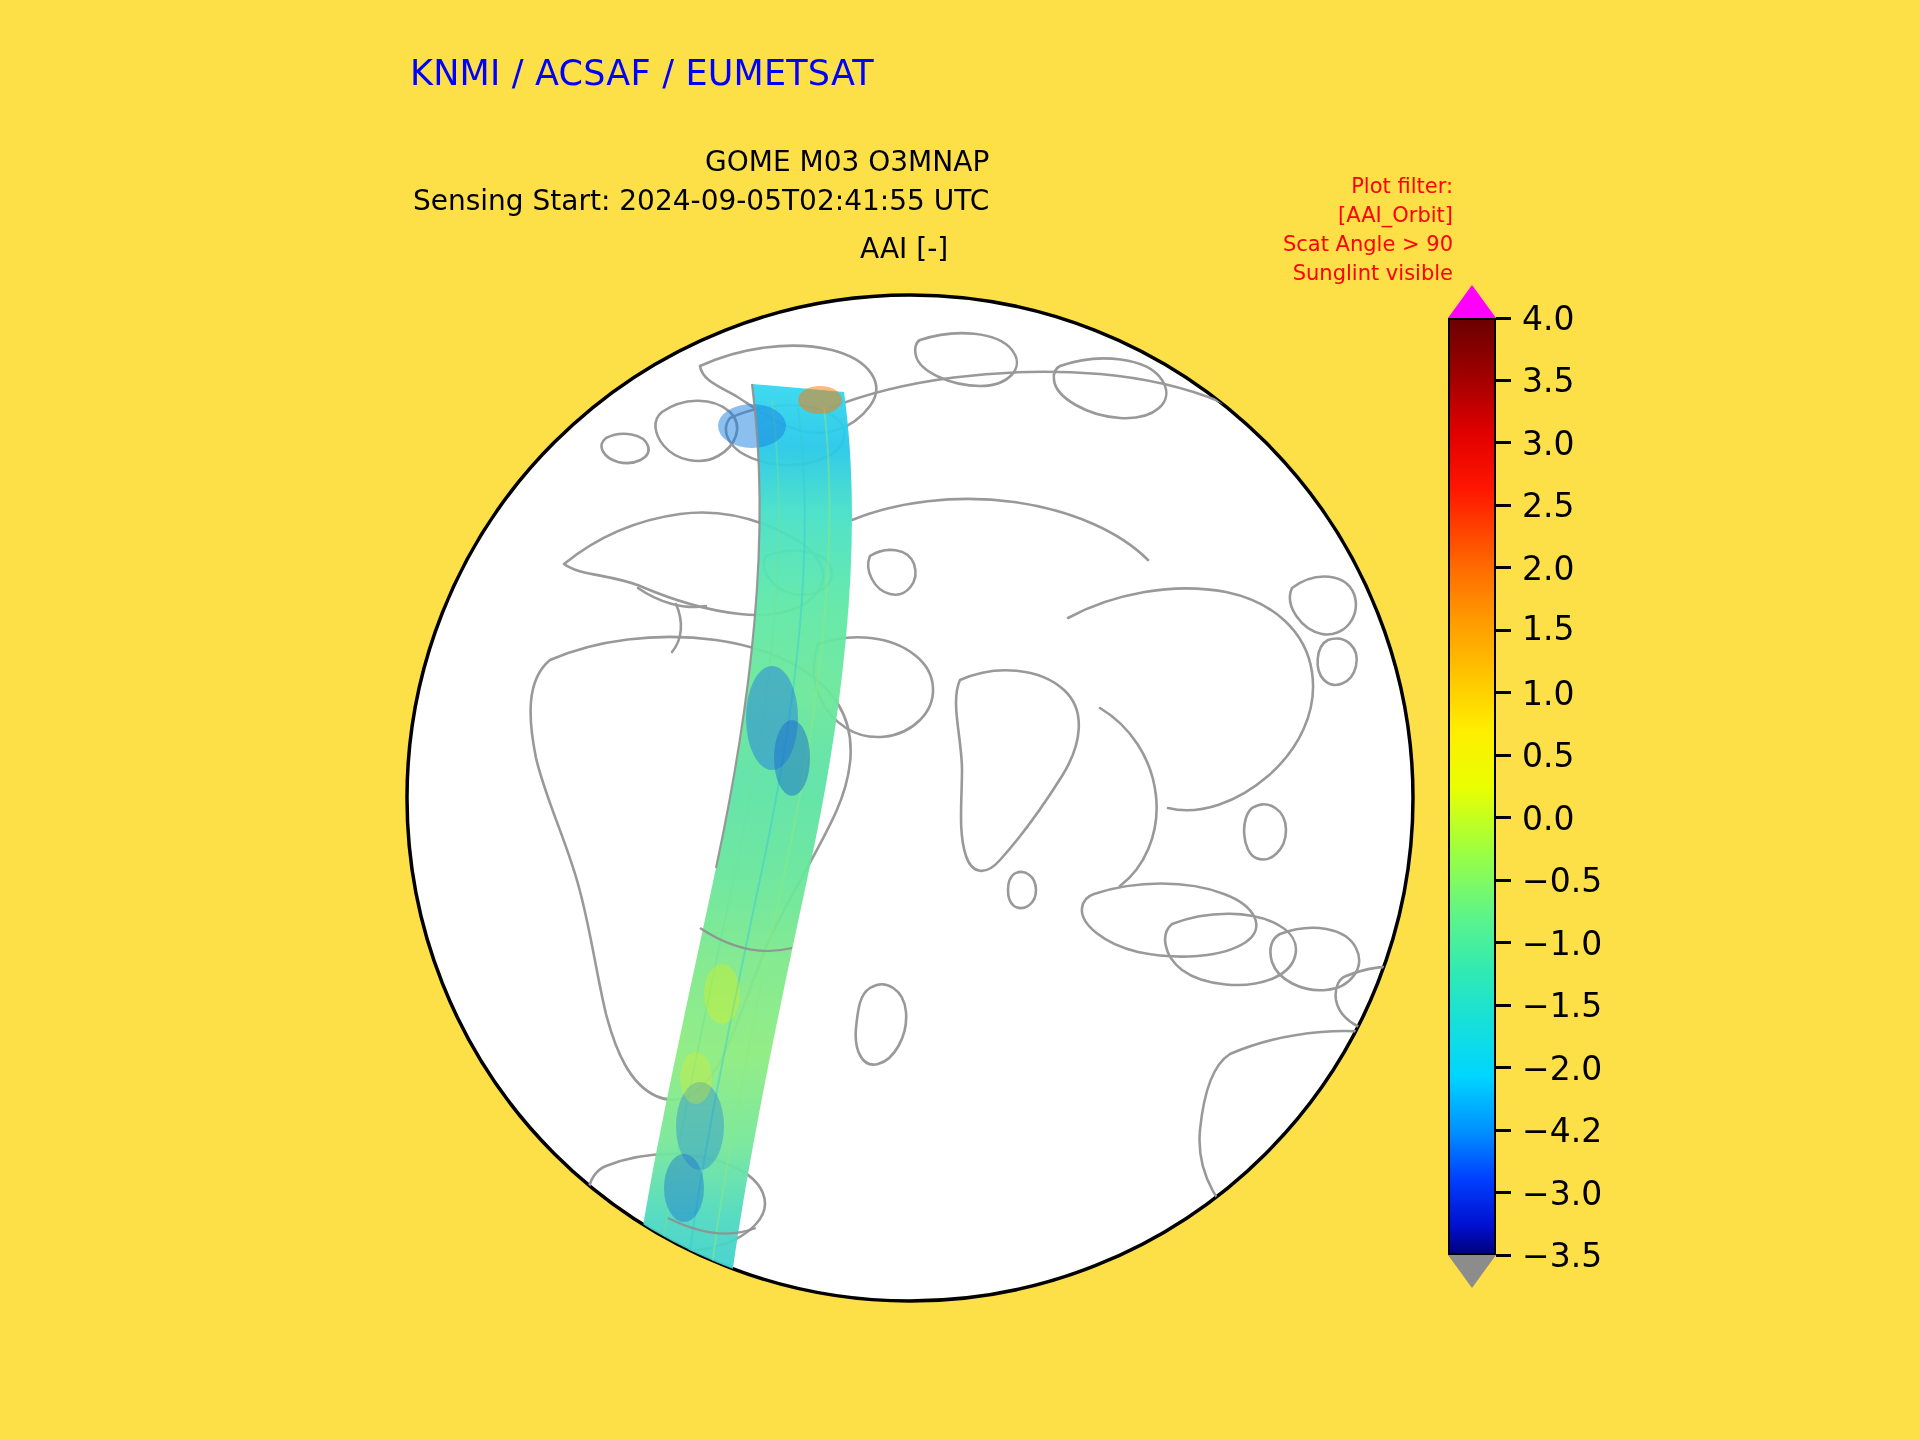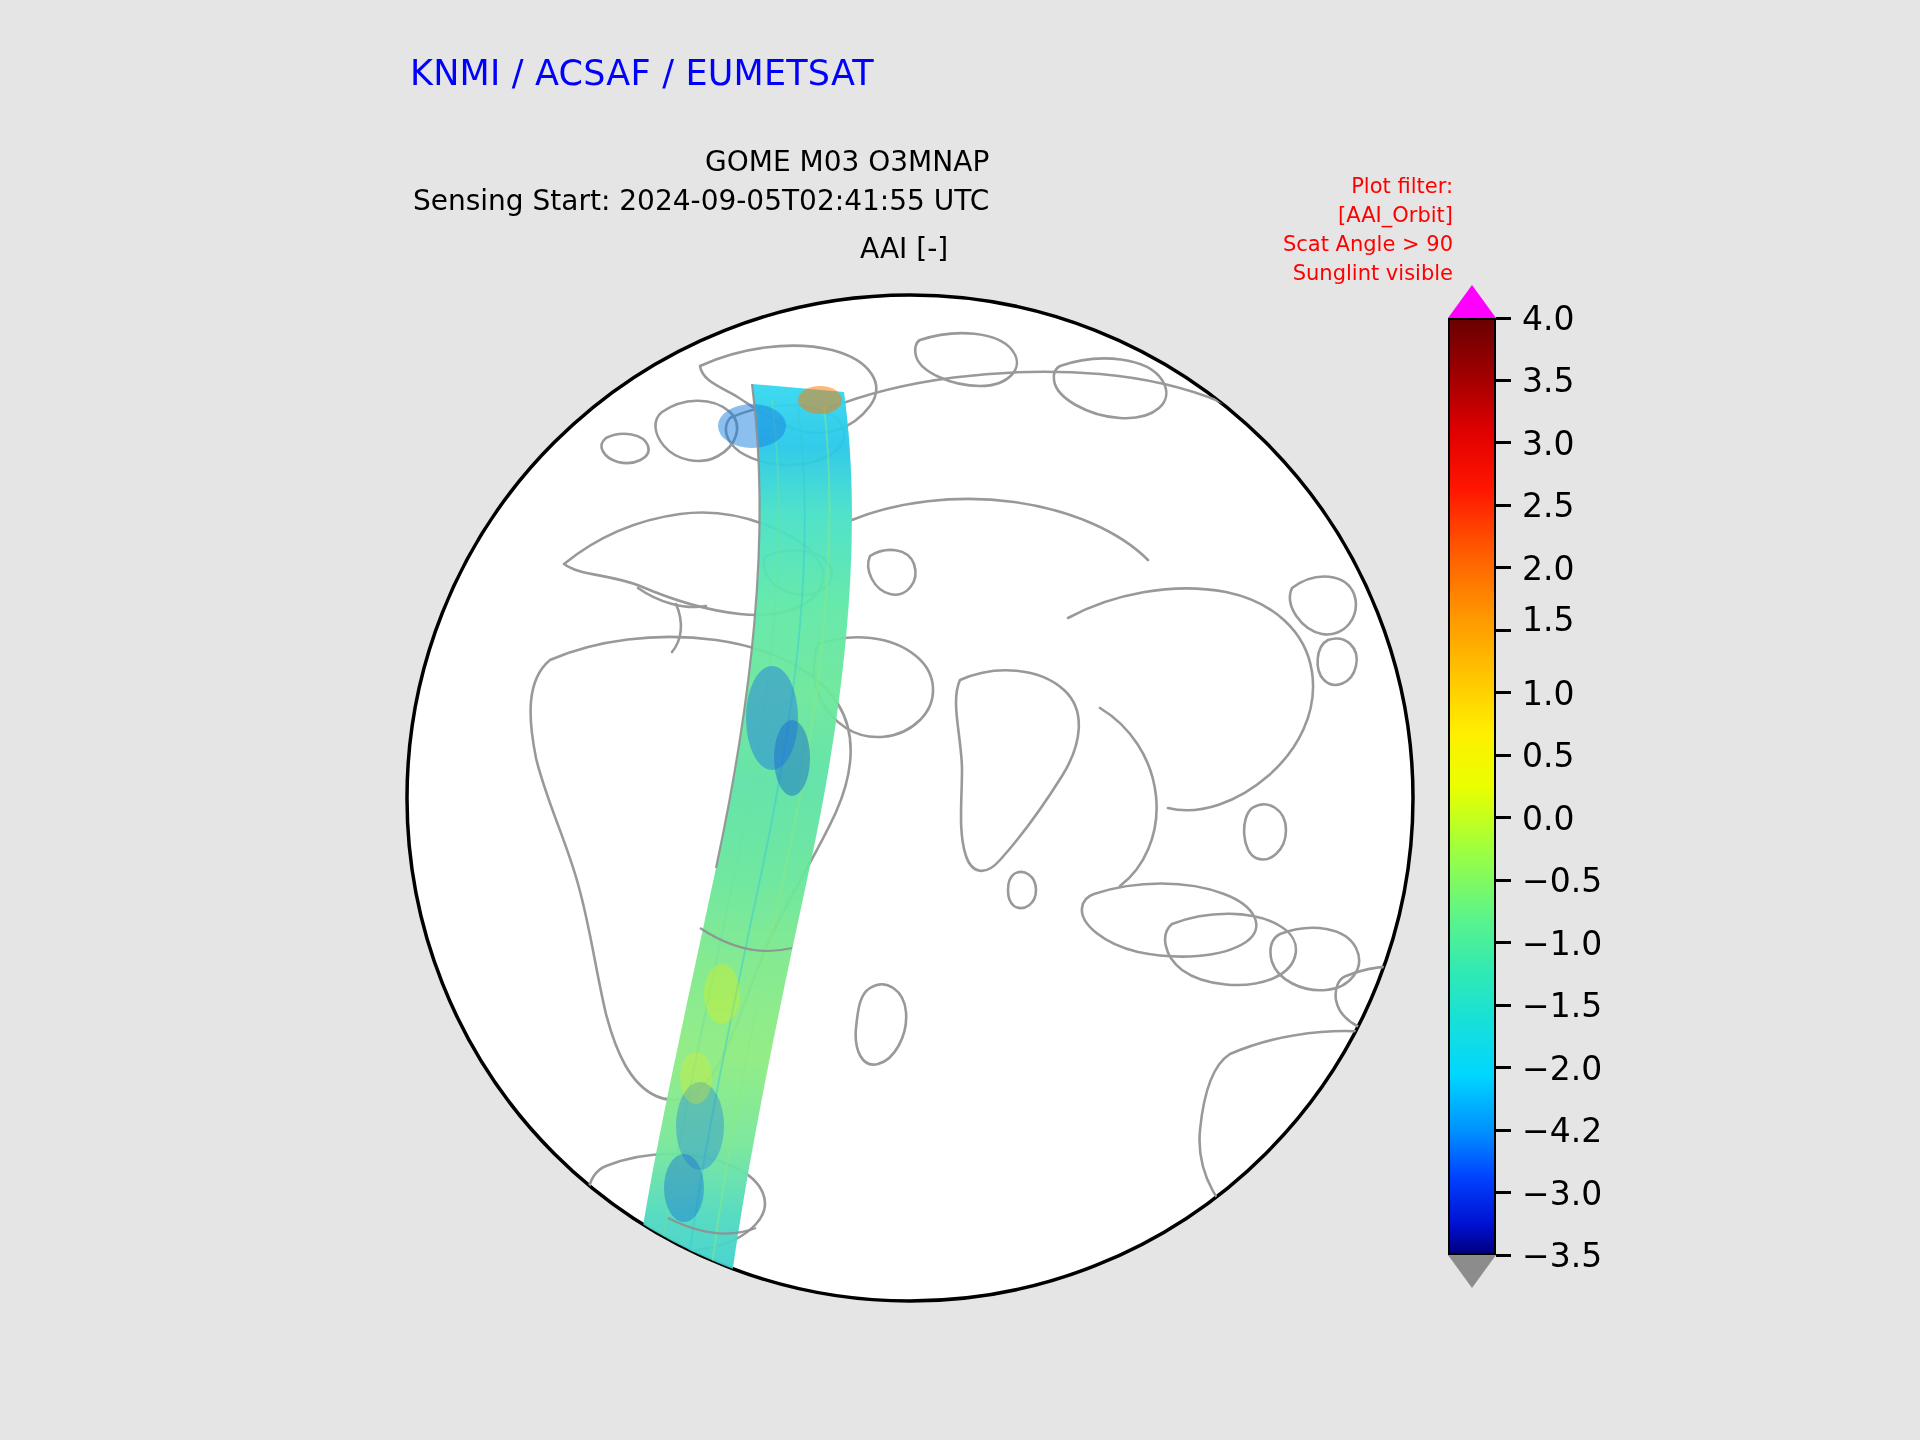--- a/index.html
+++ b/index.html
@@ -4,21 +4,21 @@
 <style>
   html, body {
     margin: 0;
     padding: 0;
     background: #ffffff;
   }
   #page {
     position: relative;
     width: 1920px;
     height: 1440px;
-    background: #e5e5e5;
+    background: #fde047;
     font-family: "DejaVu Sans", sans-serif;
     overflow: hidden;
   }
 
   
   #org-title {
     position: absolute;
     left: 410px;
     top: 53px;
     font-size: 35px;
@@ -308,21 +308,21 @@
         <div class="cb-label" style="top: 33px;">4.0</div>
         <div class="cb-tick" style="top: 93.9667px;"></div>
         <div class="cb-label" style="top: 95.4667px;">3.5</div>
         <div class="cb-tick" style="top: 156.433px;"></div>
         <div class="cb-label" style="top: 157.933px;">3.0</div>
         <div class="cb-tick" style="top: 218.9px;"></div>
         <div class="cb-label" style="top: 220.4px;">2.5</div>
         <div class="cb-tick" style="top: 281.367px;"></div>
         <div class="cb-label" style="top: 282.867px;">2.0</div>
         <div class="cb-tick" style="top: 343.833px;"></div>
-        <div class="cb-label" style="top: 334px;">1.5</div>
+        <div class="cb-label" style="top: 343px;">1.5</div>
         <div class="cb-tick" style="top: 406.3px;"></div>
         <div class="cb-label" style="top: 407.8px; text-align: center;">1.0</div>
         <div class="cb-tick" style="top: 468.767px;"></div>
         <div class="cb-label" style="top: 470.267px;">0.5</div>
         <div class="cb-tick" style="top: 531.233px;"></div>
         <div class="cb-label" style="top: 532.733px;">0.0</div>
         <div class="cb-tick" style="top: 593.7px;"></div>
         <div class="cb-label" style="top: 595.2px;">−0.5</div>
         <div class="cb-tick" style="top: 656.167px;"></div>
         <div class="cb-label" style="top: 657.667px;">−1.0</div>

